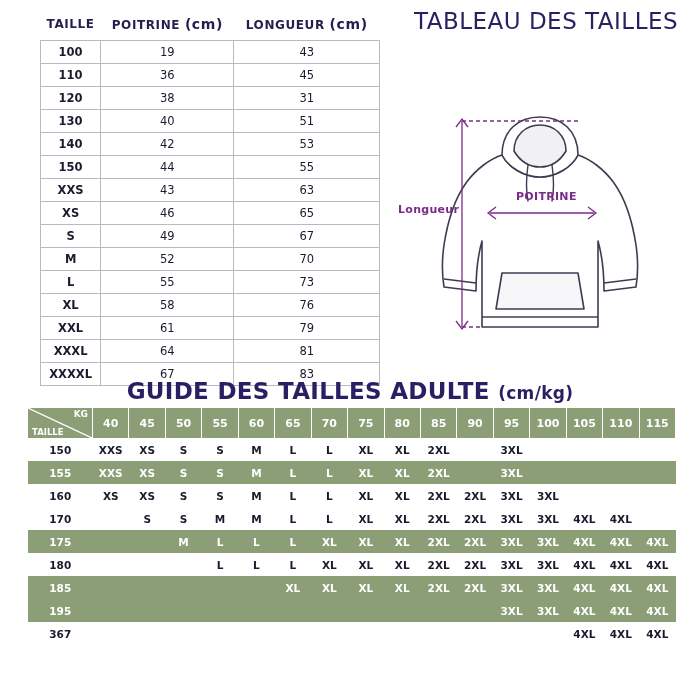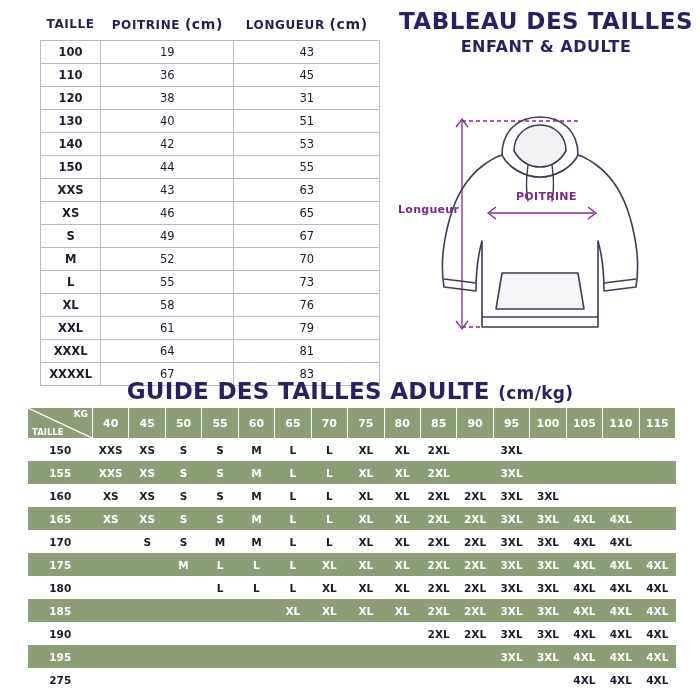--- a/index.html
+++ b/index.html
@@ -59,21 +59,21 @@
   #main-title {
     position: absolute;
     left: 396px;
     top: 8px;
     width: 300px;
     text-align: center;
   }
   #main-title .t1 {
     display: block;
     font-size: 23px;
-    font-weight: bold;
+    font-weight: normal;
     letter-spacing: 0.5px;
     color: #2b1f63;
     font-family: "DejaVu Sans", sans-serif;
   }
   #main-title .t2 {
     display: block;
     font-size: 16px;
     font-weight: bold;
     letter-spacing: 0.5px;
     color: #2b1f63;
@@ -255,21 +255,20 @@
           <td class="left-cell sizelabel">XXXXL</td>
           <td>67</td>
           <td class="right-cell">83</td>
         </tr>
       </tbody>
   </table>
 </div>
 
 <div id="main-title">
   <span class="t1">TABLEAU DES TAILLES</span>
-  <span class="t2">ENFANT &amp; ADULTE</span>
 </div>
 
 <div id="hoodie-diagram">
   <svg width="300" height="265" viewBox="0 0 300 265">
 
     <g fill="#ffffff" stroke="#3c3c50" stroke-width="1.6" stroke-linejoin="round" stroke-linecap="round">
 
       <path d="M112,60 C100,64 86,74 76,88 C66,102 58,124 54,150 C52,164 52,180 54,192
                L86,196 C86,180 88,160 92,146 L92,232
                L208,232 L208,146 C212,160 214,180 214,196
@@ -401,39 +400,20 @@
         <td>XL</td>
         <td>XL</td>
         <td>2XL</td>
         <td>2XL</td>
         <td>3XL</td>
         <td>3XL</td>
         <td></td>
         <td></td>
         <td></td>
       </tr>
-      <tr class="alt">
-        <td>165</td>
-        <td>XS</td>
-        <td>XS</td>
-        <td>S</td>
-        <td>S</td>
-        <td>M</td>
-        <td>L</td>
-        <td>L</td>
-        <td>XL</td>
-        <td>XL</td>
-        <td>2XL</td>
-        <td>2XL</td>
-        <td>3XL</td>
-        <td>3XL</td>
-        <td>4XL</td>
-        <td>4XL</td>
-        <td></td>
-      </tr>
       <tr>
         <td>170</td>
         <td></td>
         <td>S</td>
         <td>S</td>
         <td>M</td>
         <td>M</td>
         <td>L</td>
         <td>L</td>
         <td>XL</td>
@@ -496,60 +476,41 @@
         <td>XL</td>
         <td>XL</td>
         <td>2XL</td>
         <td>2XL</td>
         <td>3XL</td>
         <td>3XL</td>
         <td>4XL</td>
         <td>4XL</td>
         <td>4XL</td>
       </tr>
-      <tr>
-        <td>190</td>
-        <td></td>
-        <td></td>
-        <td></td>
-        <td></td>
-        <td></td>
-        <td></td>
-        <td></td>
-        <td></td>
-        <td></td>
-        <td>2XL</td>
-        <td>2XL</td>
-        <td>3XL</td>
-        <td>3XL</td>
-        <td>4XL</td>
-        <td>4XL</td>
-        <td>4XL</td>
-      </tr>
       <tr class="alt">
         <td>195</td>
         <td></td>
         <td></td>
         <td></td>
         <td></td>
         <td></td>
         <td></td>
         <td></td>
         <td></td>
         <td></td>
         <td></td>
         <td></td>
         <td>3XL</td>
         <td>3XL</td>
         <td>4XL</td>
         <td>4XL</td>
         <td>4XL</td>
       </tr>
       <tr>
-        <td>275</td>
+        <td>367</td>
         <td></td>
         <td></td>
         <td></td>
         <td></td>
         <td></td>
         <td></td>
         <td></td>
         <td></td>
         <td></td>
         <td></td>

